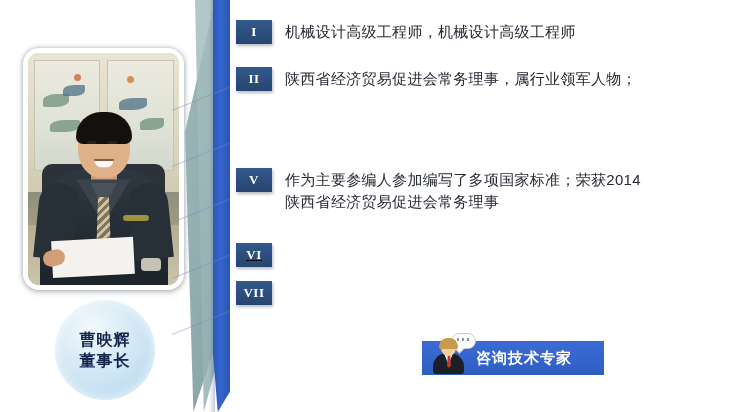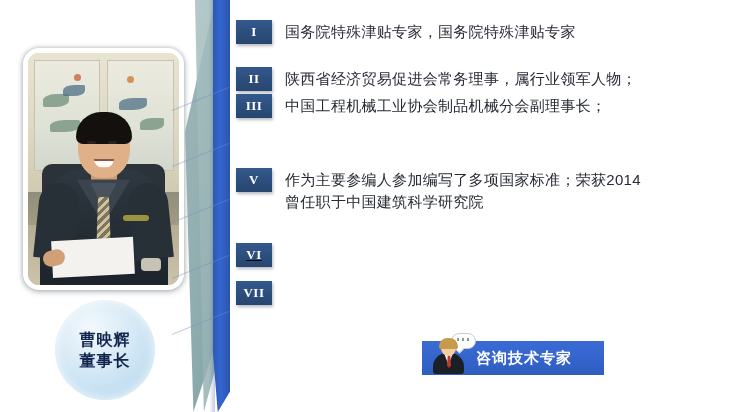--- a/index.html
+++ b/index.html
@@ -499,38 +499,34 @@
   <div class="guide" style="left:172px;top:110px;width:62px;transform:rotate(-22deg);"></div>
   <div class="guide" style="left:172px;top:166px;width:62px;transform:rotate(-22deg);"></div>
   <div class="guide" style="left:172px;top:222px;width:62px;transform:rotate(-22deg);"></div>
   <div class="guide" style="left:172px;top:278px;width:62px;transform:rotate(-22deg);"></div>
   <div class="guide" style="left:172px;top:334px;width:62px;transform:rotate(-22deg);"></div>
 
   <div class="content">
 
     <div class="cred-row" style="top:20px;">
       <div class="badge">I</div>
-      <div class="cred-text">国务院特殊津贴专家，国务院特殊津贴专家</div>
+      <div class="cred-text">机械设计高级工程师，机械设计高级工程师</div>
     </div>
 
     <div class="cred-row" style="top:67px;">
       <div class="badge">II</div>
       <div class="cred-text">陕西省经济贸易促进会常务理事，属行业领军人物；</div>
     </div>
 
-    <div class="cred-row" style="top:94px;">
-      <div class="badge">III</div>
-      <div class="cred-text">中国工程机械工业协会制品机械分会副理事长；</div>
-    </div>
 
 
     <div class="cred-row" style="top:168px;">
       <div class="badge">V</div>
       <div class="cred-text">作为主要参编人参加编写了多项国家标准；荣获2014
-曾任职于中国建筑科学研究院</div>
+陕西省经济贸易促进会常务理事</div>
     </div>
 
     <div class="cred-row" style="top:243px;text-decoration:underline;">
       <div class="badge">VI</div>
     </div>
 
     <div class="cred-row" style="top:281px;align-items:flex-end;">
       <div class="badge">VII</div>
     </div>
 

